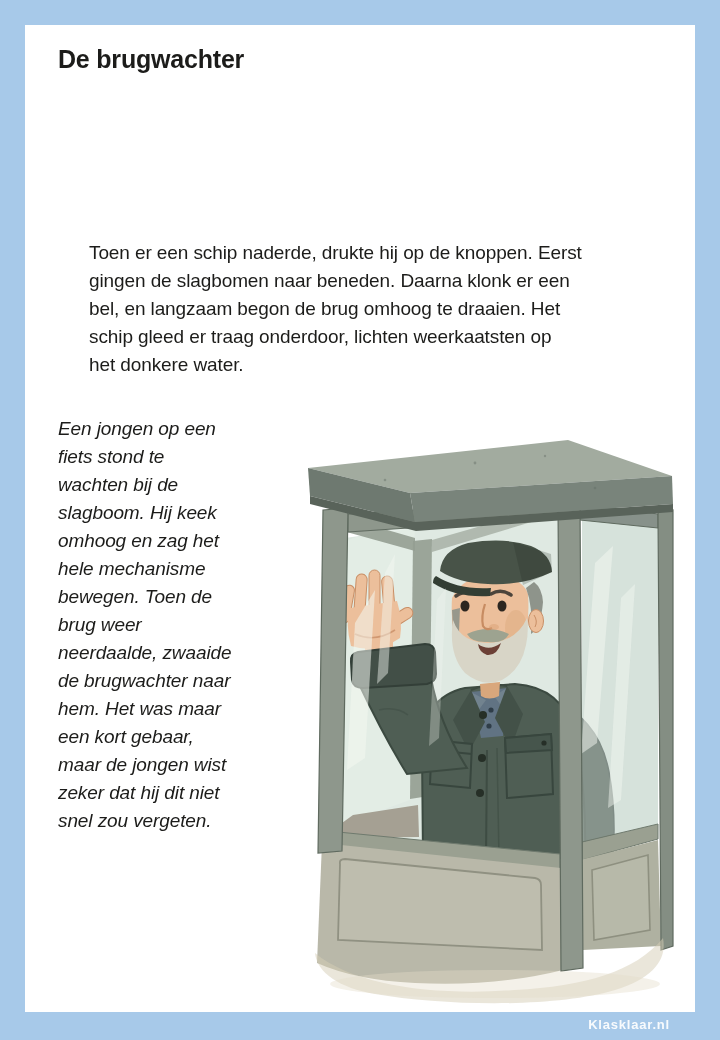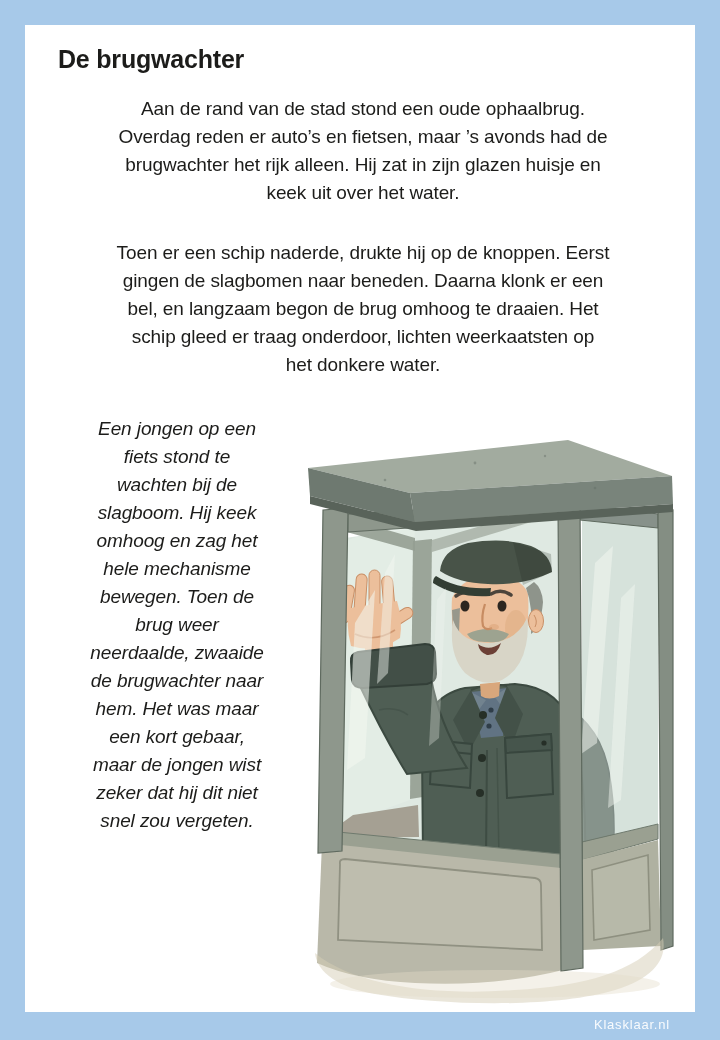--- a/index.html
+++ b/index.html
@@ -4,40 +4,36 @@
 <style>
   :root{
     --border-blue:#a7c9e9; --paper-white:#ffffff; --ink:#1c1c1a; --watermark-white:#ffffff;
     --frame-grey:#8e978c; --roof-grey:#79847b; --roof-top-grey:#a2ab9f; --glass-green:#dfe9e2;
     --panel-grey:#b9b8a9; --jacket-green:#4f5e54; --cap-green:#485348; --shirt-blue:#617383;
     --skin-tone:#ecbf9b; --beard-grey:#d8d5c7; --hair-grey:#8e948b; --fade-beige:#d5cdb6;
   }
   *{margin:0;padding:0;box-sizing:border-box;}
   html,body{width:720px;}
   body{font-family:"Liberation Sans",sans-serif;}
-  .page{position:relative;width:720px;height:1040px;background:var(--border-blue);overflow:hidden;text-align:center;}
+  .page{position:relative;width:720px;height:1040px;background:var(--border-blue);overflow:hidden;}
   .sheet{position:absolute;left:25px;top:25px;width:670px;height:987px;background:var(--paper-white);}
   .title{position:absolute;left:33px;top:20px;font-size:25px;font-weight:bold;color:var(--ink);letter-spacing:-0.2px;}
   .para{position:absolute;left:33px;font-size:19px;line-height:28px;color:var(--ink);white-space:pre-line;letter-spacing:-0.1px;}
   .para1{top:70px;width:610px;}
-  .para2{top:214px;width:610px;}
+  .para2{top:214px;width:610px;margin-left:31px;}
   .para3{top:390px;width:238px;font-style:italic;}
   .illustration{position:absolute;left:270px;top:413px;width:392px;height:570px;}
-  .watermark{position:absolute;right:50px;bottom:8px;font-size:13px;letter-spacing:0.8px;color:var(--watermark-white);opacity:0.93;}
+  .watermark{position:absolute;right:50px;bottom:8px;font-size:13px;letter-spacing:0.8px;color:var(--watermark-white);opacity:0.93;font-weight:bold;}
 </style>
 </head>
 <body>
 
 <div class="page">
   <div class="sheet">
     <h1 class="title">De brugwachter</h1>
-    <p class="para para1">Aan de rand van de stad stond een oude ophaalbrug.
-Overdag reden er auto’s en fietsen, maar ’s avonds had de
-brugwachter het rijk alleen. Hij zat in zijn glazen huisje en
-keek uit over het water.</p>
     <p class="para para2">Toen er een schip naderde, drukte hij op de knoppen. Eerst
 gingen de slagbomen naar beneden. Daarna klonk er een
 bel, en langzaam begon de brug omhoog te draaien. Het
 schip gleed er traag onderdoor, lichten weerkaatsten op
 het donkere water.</p>
     <p class="para para3">Een jongen op een
 fiets stond te
 wachten bij de
 slagboom. Hij keek
 omhoog en zag het

